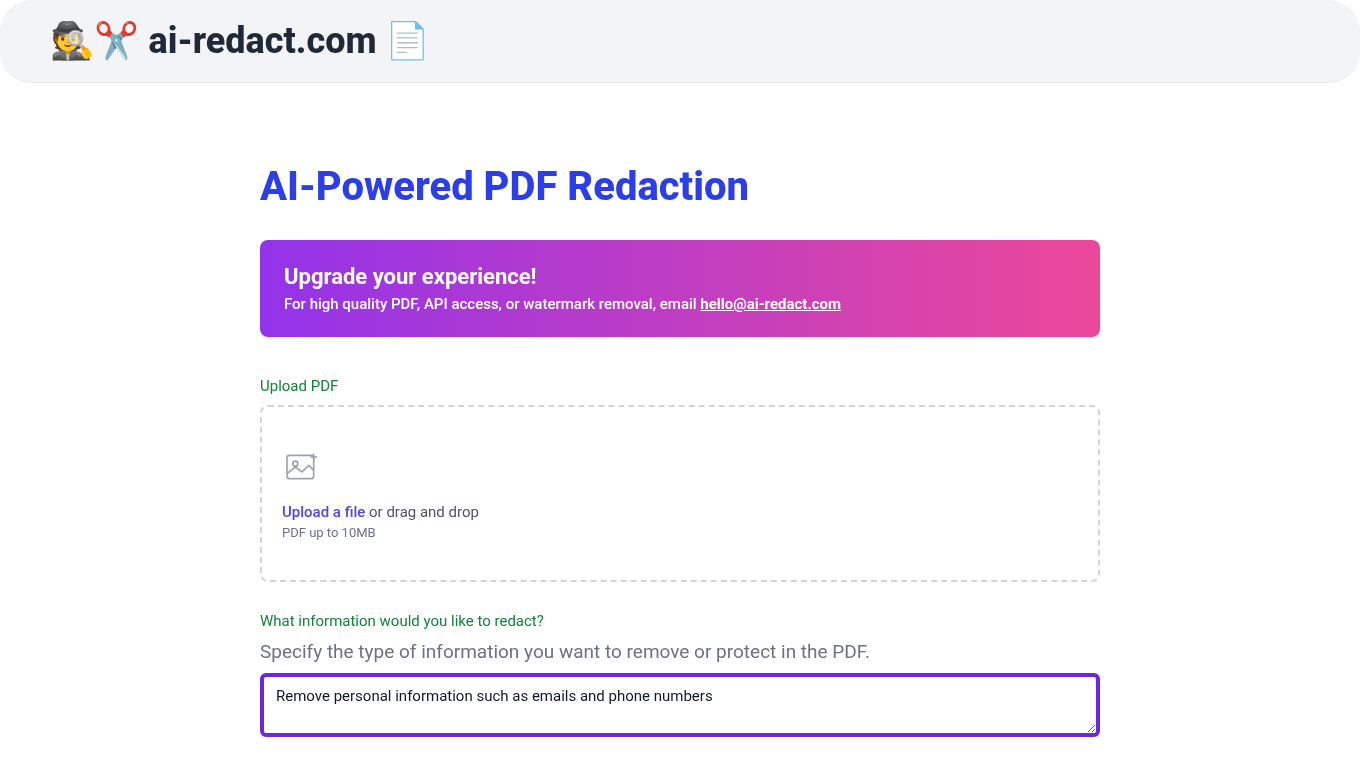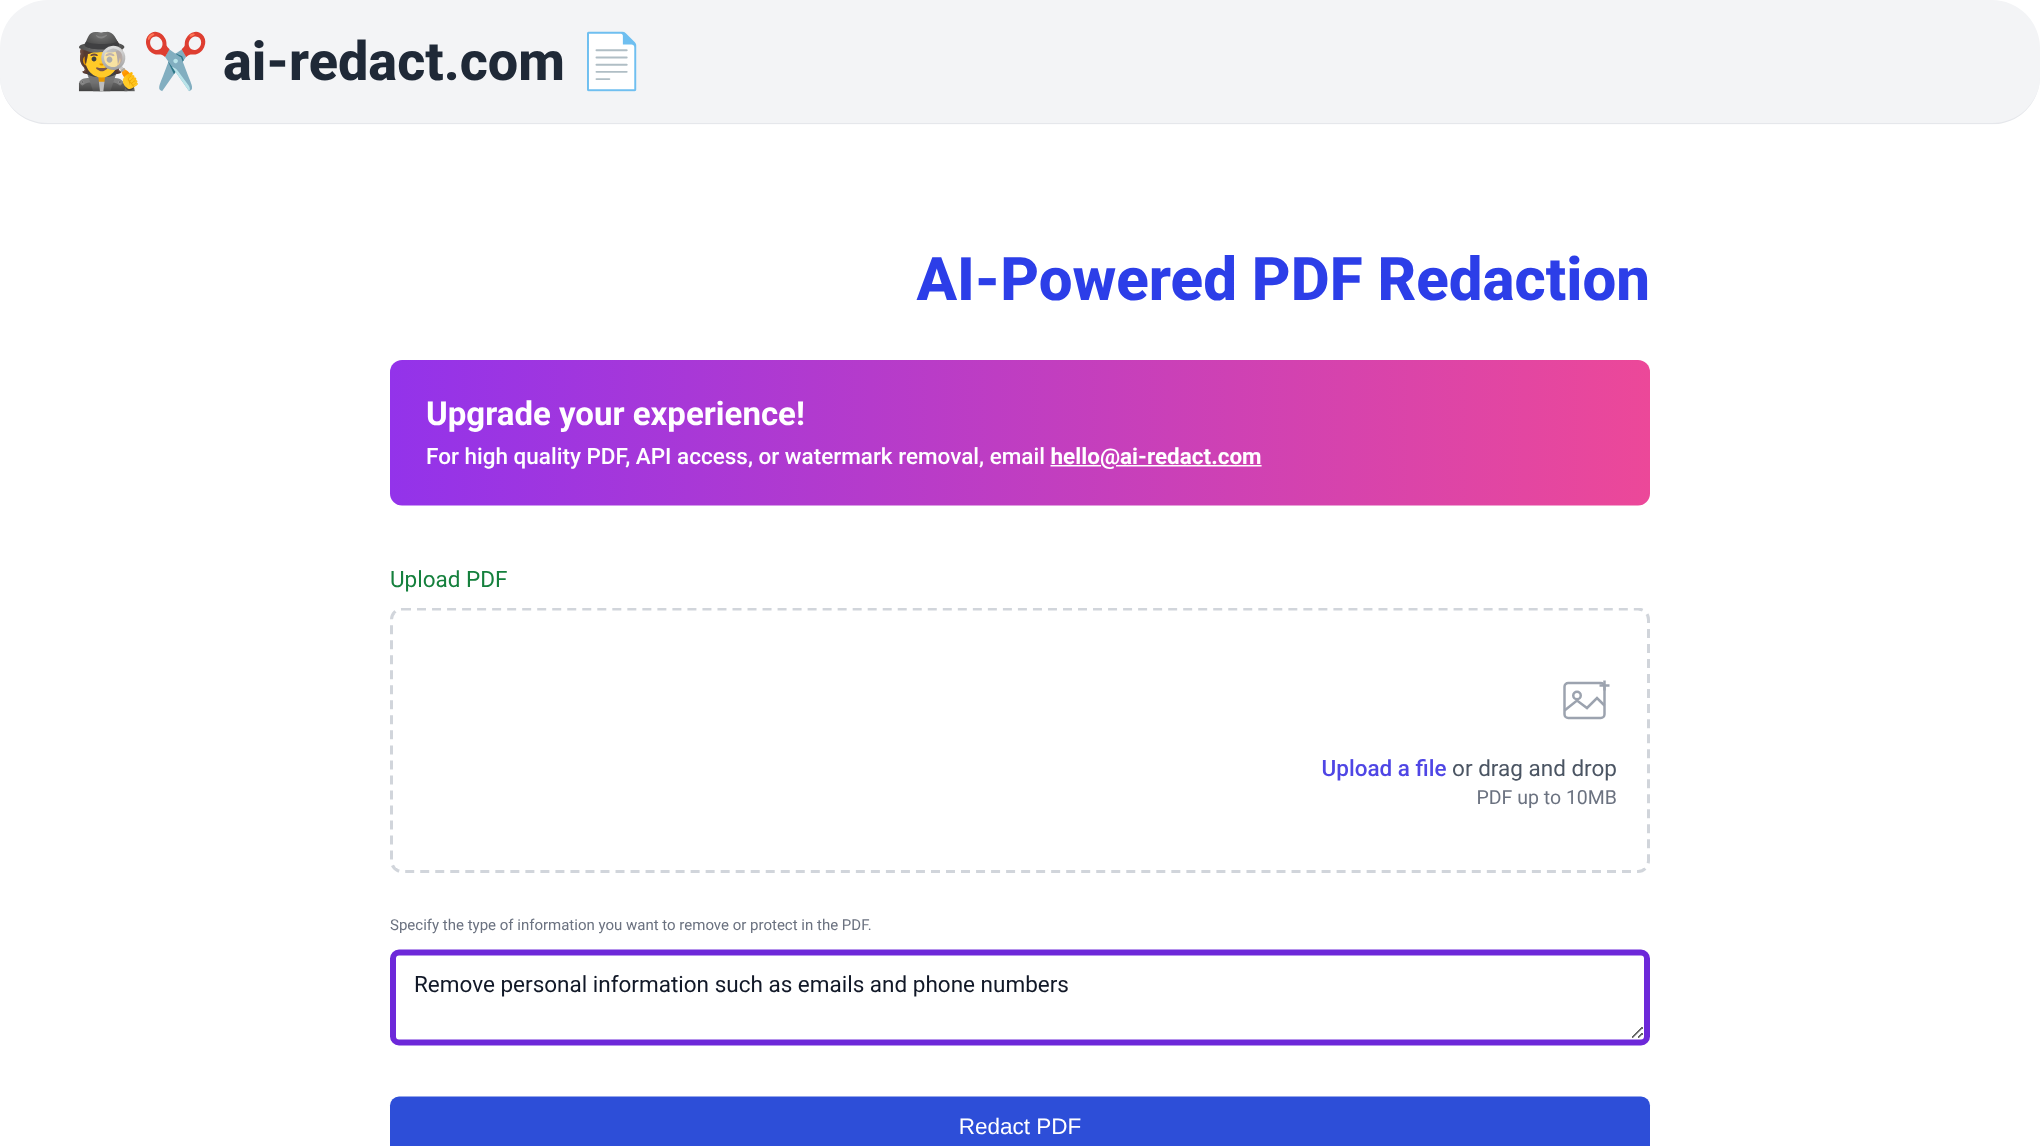--- a/index.html
+++ b/index.html
@@ -25,21 +25,21 @@
     }
     .container {
       max-width: 880px;
       margin: 0 auto;
       padding: 80px 20px 40px;
     }
     .main-title {
       font-size: 40px;
       font-weight: 800;
       color: #2c3ee8;
-      text-align: right;
+      text-align: left;
       margin-bottom: 30px;
     }
     .banner {
       background: linear-gradient(90deg, #9333ea 0%, #ec4899 100%);
       border-radius: 8px;
       padding: 24px;
       text-align: left;
       color: #ffffff;
       margin-bottom: 40px;
     }
@@ -61,21 +61,21 @@
       font-size: 15px;
       color: #15803d;
       margin-bottom: 10px;
       display: block;
       margin-top: 19px;
     }
     .upload-zone {
       border: 2px dashed #d1d5db;
       border-radius: 8px;
       padding: 40px 20px;
-      text-align: right;
+      text-align: left;
       margin-bottom: 30px;
       cursor: pointer;
     }
     .upload-icon {
       display: inline-block;
       margin-bottom: 12px;
     }
     .upload-text {
       font-size: 15px;
       color: #4b5563;
@@ -83,21 +83,21 @@
     .upload-link {
       color: #4f46e5;
       font-weight: 500;
     }
     .upload-hint {
       font-size: 13px;
       color: #6b7280;
       margin-top: 4px;
     }
     .sub-label {
-      font-size: 10px;
+      font-size: 19px;
       color: #6b7280;
       margin-bottom: 10px;
       margin-top: 4px;
     }
     .textarea {
       width: 100%;
       border: 4px solid #6d28d9;
       border-radius: 6px;
       padding: 10px 12px;
       font-size: 15px;
@@ -155,18 +155,19 @@
         </svg>
       </span>
       <div class="upload-text">
         <span class="upload-link">Upload a file</span><span> or drag and drop</span>
       </div>
       <div class="upload-hint">PDF up to 10MB</div>
     </div>
   </div>
 
   <div class="section">
+    <label class="label">What information would you like to redact?</label>
     <div class="sub-label">Specify the type of information you want to remove or protect in the PDF.</div>
     <textarea class="textarea" placeholder="Remove personal information such as emails and phone numbers" style=""></textarea>
   </div>
 
   <button class="submit-btn">Redact PDF</button>
 </div>
 
 </body></html>

